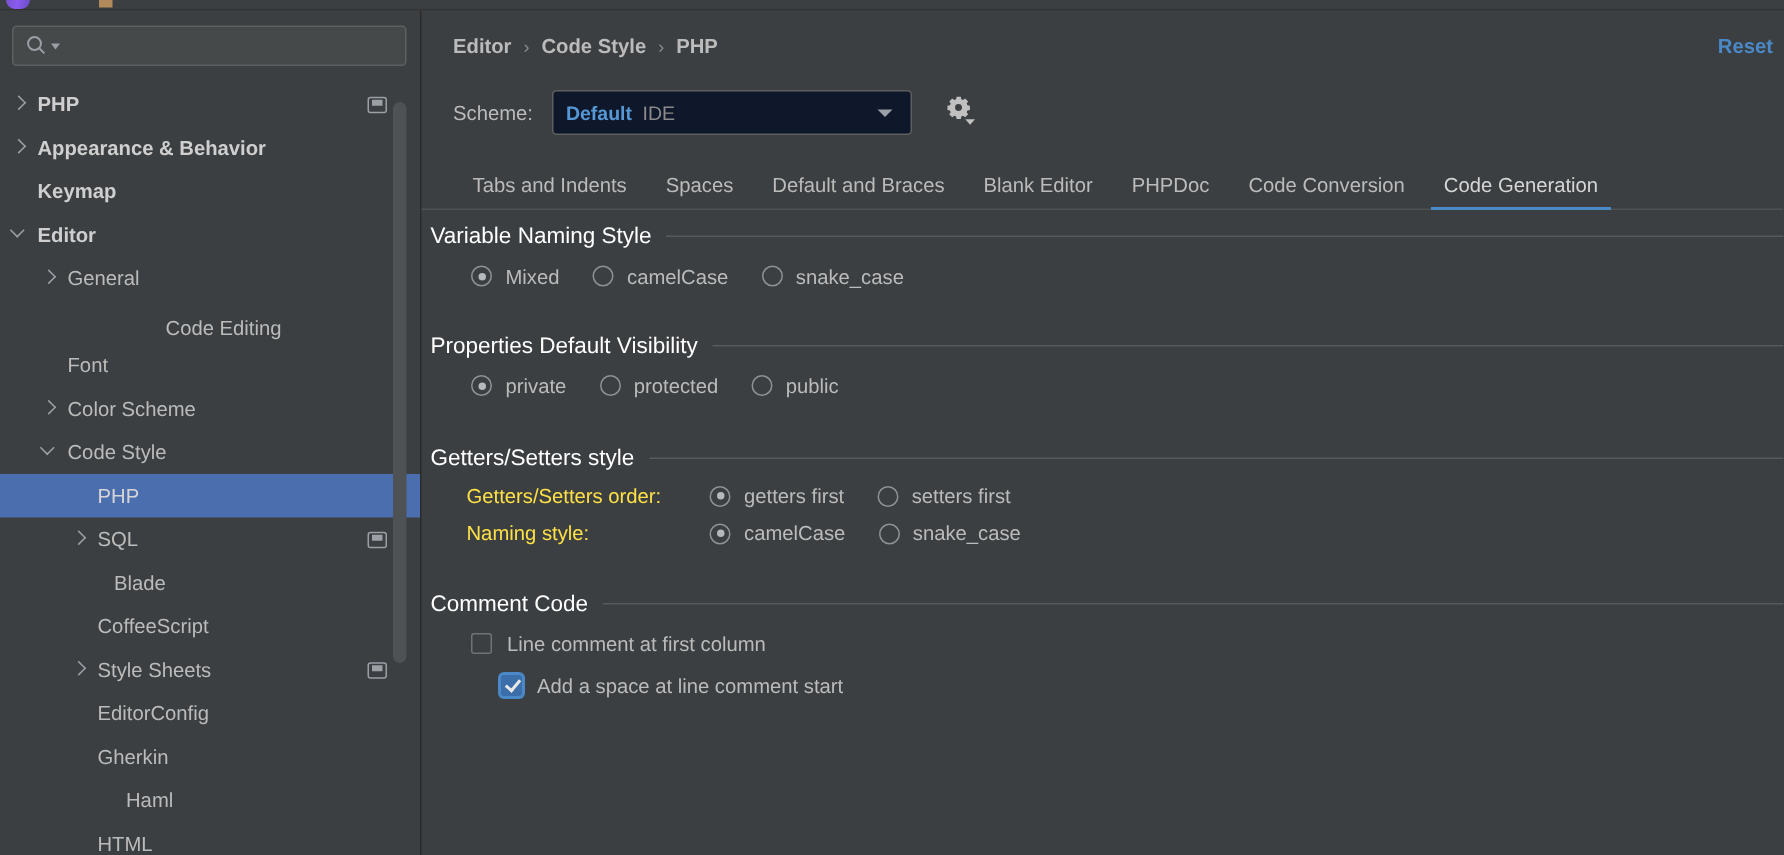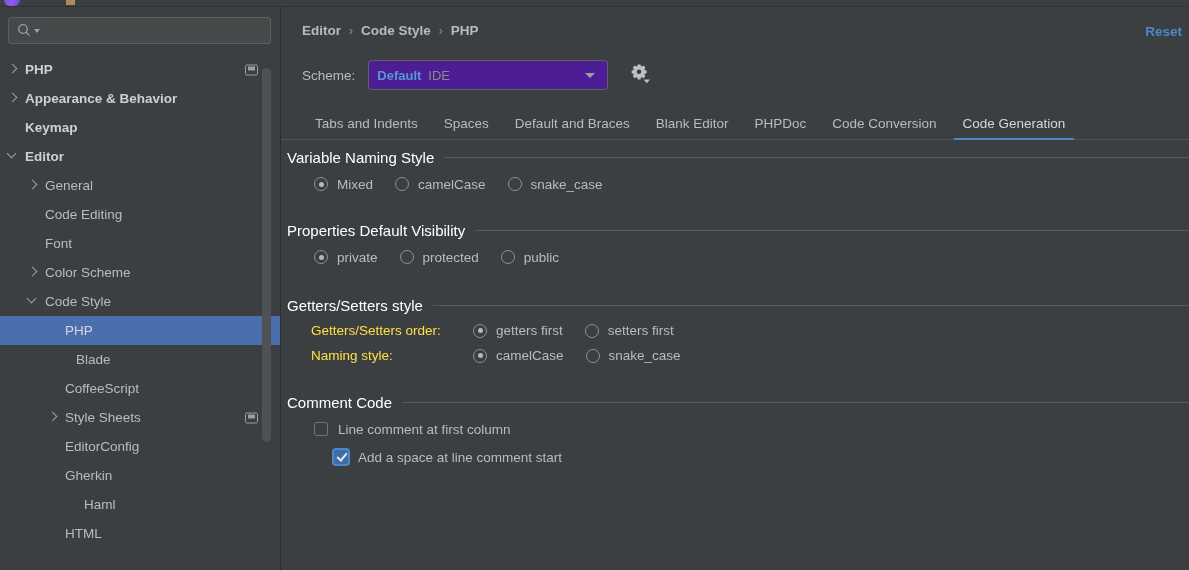--- a/index.html
+++ b/index.html
@@ -93,21 +93,21 @@
   #reset-link {
     position: absolute; right: 7px; top: 50%; transform: translateY(-50%);
     color: #4a88c7; font-size: 13.5px; font-weight: bold; cursor: pointer;
   }
 
   #scheme-row {
     display: flex; align-items: center; padding-left: 21px; height: 42px;
   }
   #scheme-label { color: #bbbbbb; font-size: 13.5px; margin-right: 13px; }
   #scheme-select {
-    width: 240px; height: 30px; background: #4c1d95;
+    width: 240px; height: 30px; background: #0f172a;
     border: 1px solid #5e6060; border-radius: 3px;
     display: flex; align-items: center; padding: 0 8px; position: relative;
   }
   #scheme-select .val-default { color: #5697d6; font-weight: bold; font-size: 13px; }
   #scheme-select .val-ide { color: #8b8b8b; font-size: 13px; margin-left: 7px; }
   #scheme-select .caret {
     position: absolute; right: 12px; top: 50%; margin-top: -2px;
     width: 0; height: 0; border-left: 5px solid transparent;
     border-right: 5px solid transparent; border-top: 5px solid #9aa0a6;
   }
@@ -214,39 +214,44 @@
         <span class="label">Keymap</span>
       </div>
       <div class="tree-row bold" style="padding-left: 8px;">
         <span class="arrow down"></span>
         <span class="label">Editor</span>
       </div>
       <div class="tree-row" style="padding-left: 28px;">
         <span class="arrow right"></span>
         <span class="label">General</span>
       </div>
-      <div class="tree-row" style="padding-left: 28px;">
+      <div class="tree-row" style="padding-left: 40px; flex-direction: column;">
         <span class="arrow none"></span>
         <span class="label">Code Editing</span>
       </div>
       <div class="tree-row" style="padding-left: 28px;">
         <span class="arrow none"></span>
         <span class="label">Font</span>
       </div>
       <div class="tree-row" style="padding-left: 28px;">
         <span class="arrow right"></span>
         <span class="label">Color Scheme</span>
       </div>
       <div class="tree-row" style="padding-left: 28px;">
         <span class="arrow down"></span>
         <span class="label">Code Style</span>
       </div>
       <div class="tree-row selected" style="padding-left: 48px;">
         <span class="arrow none"></span>
         <span class="label">PHP</span>
+      </div>
+      <div class="tree-row" style="padding-left: 48px;">
+        <span class="arrow right"></span>
+        <span class="label">SQL</span>
+        <span class="badge-icon"></span>
       </div>
       <div class="tree-row" style="padding-left: 48px; gap: 11px;">
         <span class="arrow none"></span>
         <span class="label">Blade</span>
       </div>
       <div class="tree-row" style="padding-left: 48px;">
         <span class="arrow none"></span>
         <span class="label">CoffeeScript</span>
       </div>
       <div class="tree-row" style="padding-left: 48px;">

